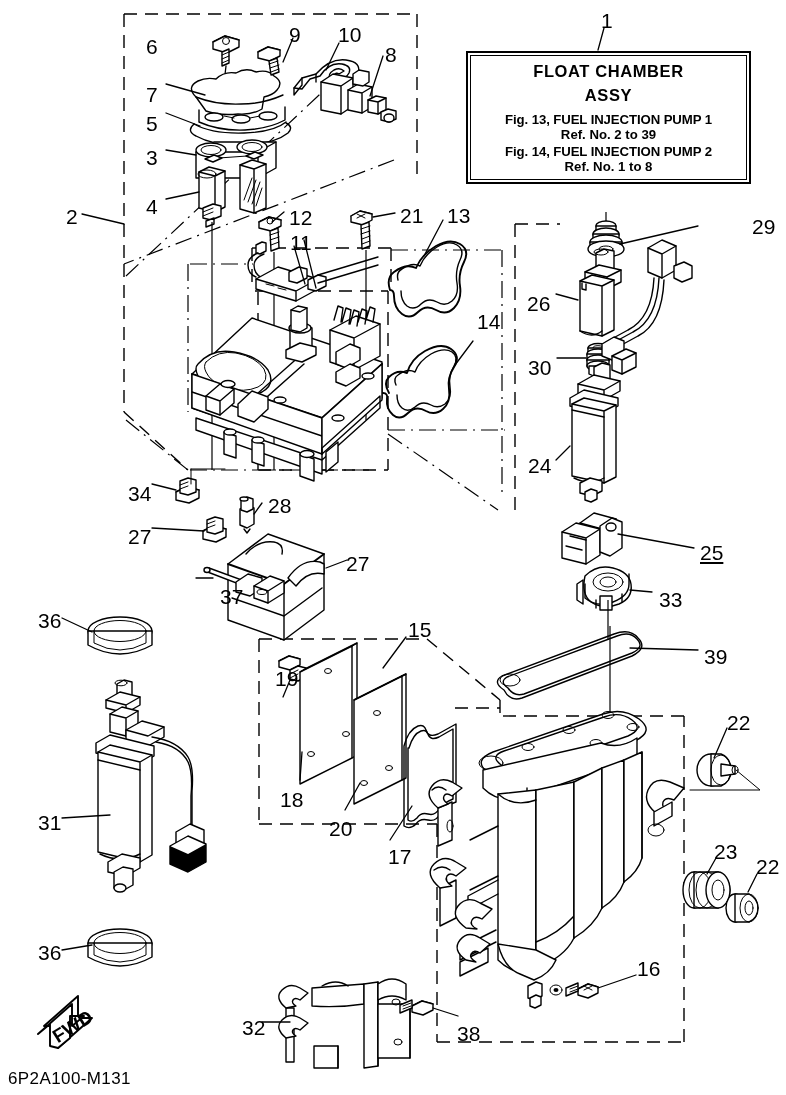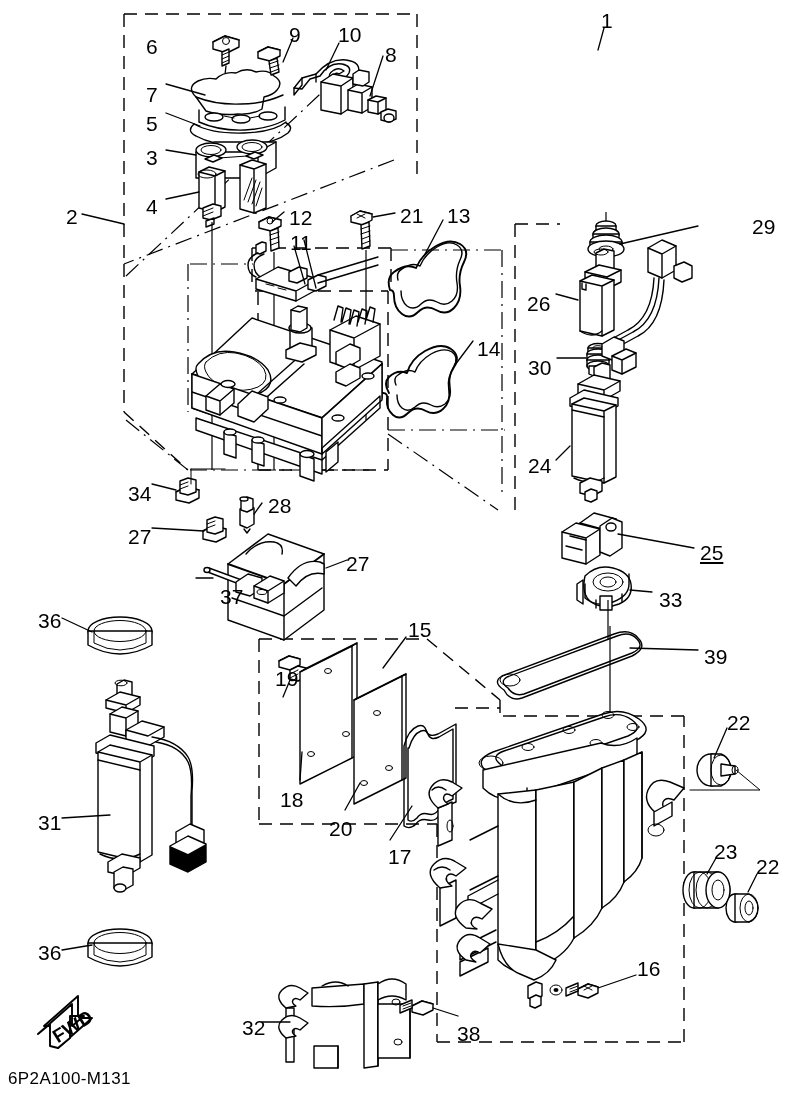--- a/index.html
+++ b/index.html
@@ -705,36 +705,46 @@
     <path class="lead" d="M82 214 L124 224"></path>
 
     <g>
       <path class="wht2" d="M58 1048 l0 -22 l-14 0 l34 -30 l0 22 l14 0 z"></path>
       <path class="wht2" d="M58 1048 l12 -10 l0 -22 l14 0 l-12 10 l0 -22 l-34 30 l12 -10 l0 22 z"></path>
       <path class="blk" d="M60 1044 l10 -8 l0 -20 l10 0 l-12 10 l0 -20 l-28 24 l10 -8 l0 20 z" opacity="0"></path>
       <text class="fwd-text" x="76" y="1032" transform="rotate(-32 76 1032)" text-anchor="middle">FWD</text>
     </g>
   </svg>
 
+  <div id="titlebox">
+    <div class="inner">
+      <div class="tb-l1">FLOAT CHAMBER</div>
+      <div class="tb-l2">ASSY</div>
+      <div class="tb-l3">Fig. 13, FUEL INJECTION PUMP 1</div>
+      <div class="tb-l4">Ref. No. 2 to 39</div>
+      <div class="tb-l5">Fig. 14, FUEL INJECTION PUMP 2</div>
+      <div class="tb-l6">Ref. No. 1 to 8</div>
+    </div>
+  </div>
 
   <div id="callout-layer">
       <div class="num" style="left: 601px; top: 10px;">1</div>
       <div class="num" style="left: 66px; top: 206px;">2</div>
       <div class="num" style="left: 146px; top: 147px;">3</div>
       <div class="num" style="left: 146px; top: 196px;">4</div>
       <div class="num" style="left: 146px; top: 113px;">5</div>
       <div class="num" style="left: 146px; top: 36px;">6</div>
       <div class="num" style="left: 146px; top: 84px;">7</div>
       <div class="num" style="left: 385px; top: 44px;">8</div>
       <div class="num" style="left: 289px; top: 24px;">9</div>
       <div class="num" style="left: 338px; top: 24px;">10</div>
       <div class="num" style="left: 290px; top: 232px;">11</div>
       <div class="num" style="left: 289px; top: 207px;">12</div>
       <div class="num" style="left: 447px; top: 205px;">13</div>
-      <div class="num" style="left: 477px; top: 338px; text-align: right;">14</div>
+      <div class="num" style="left: 477px; top: 311px; text-align: right;">14</div>
       <div class="num" style="left: 408px; top: 619px;">15</div>
       <div class="num" style="left: 637px; top: 958px;">16</div>
       <div class="num" style="left: 376px; top: 846px; margin-left: 12px;">17</div>
       <div class="num" style="left: 280px; top: 789px;">18</div>
       <div class="num" style="left: 275px; top: 668px;">19</div>
       <div class="num" style="left: 329px; top: 818px;">20</div>
       <div class="num" style="left: 400px; top: 205px;">21</div>
       <div class="num" style="left: 727px; top: 712px;">22</div>
       <div class="num" style="left: 756px; top: 856px;">22</div>
       <div class="num" style="left: 714px; top: 841px;">23</div>

